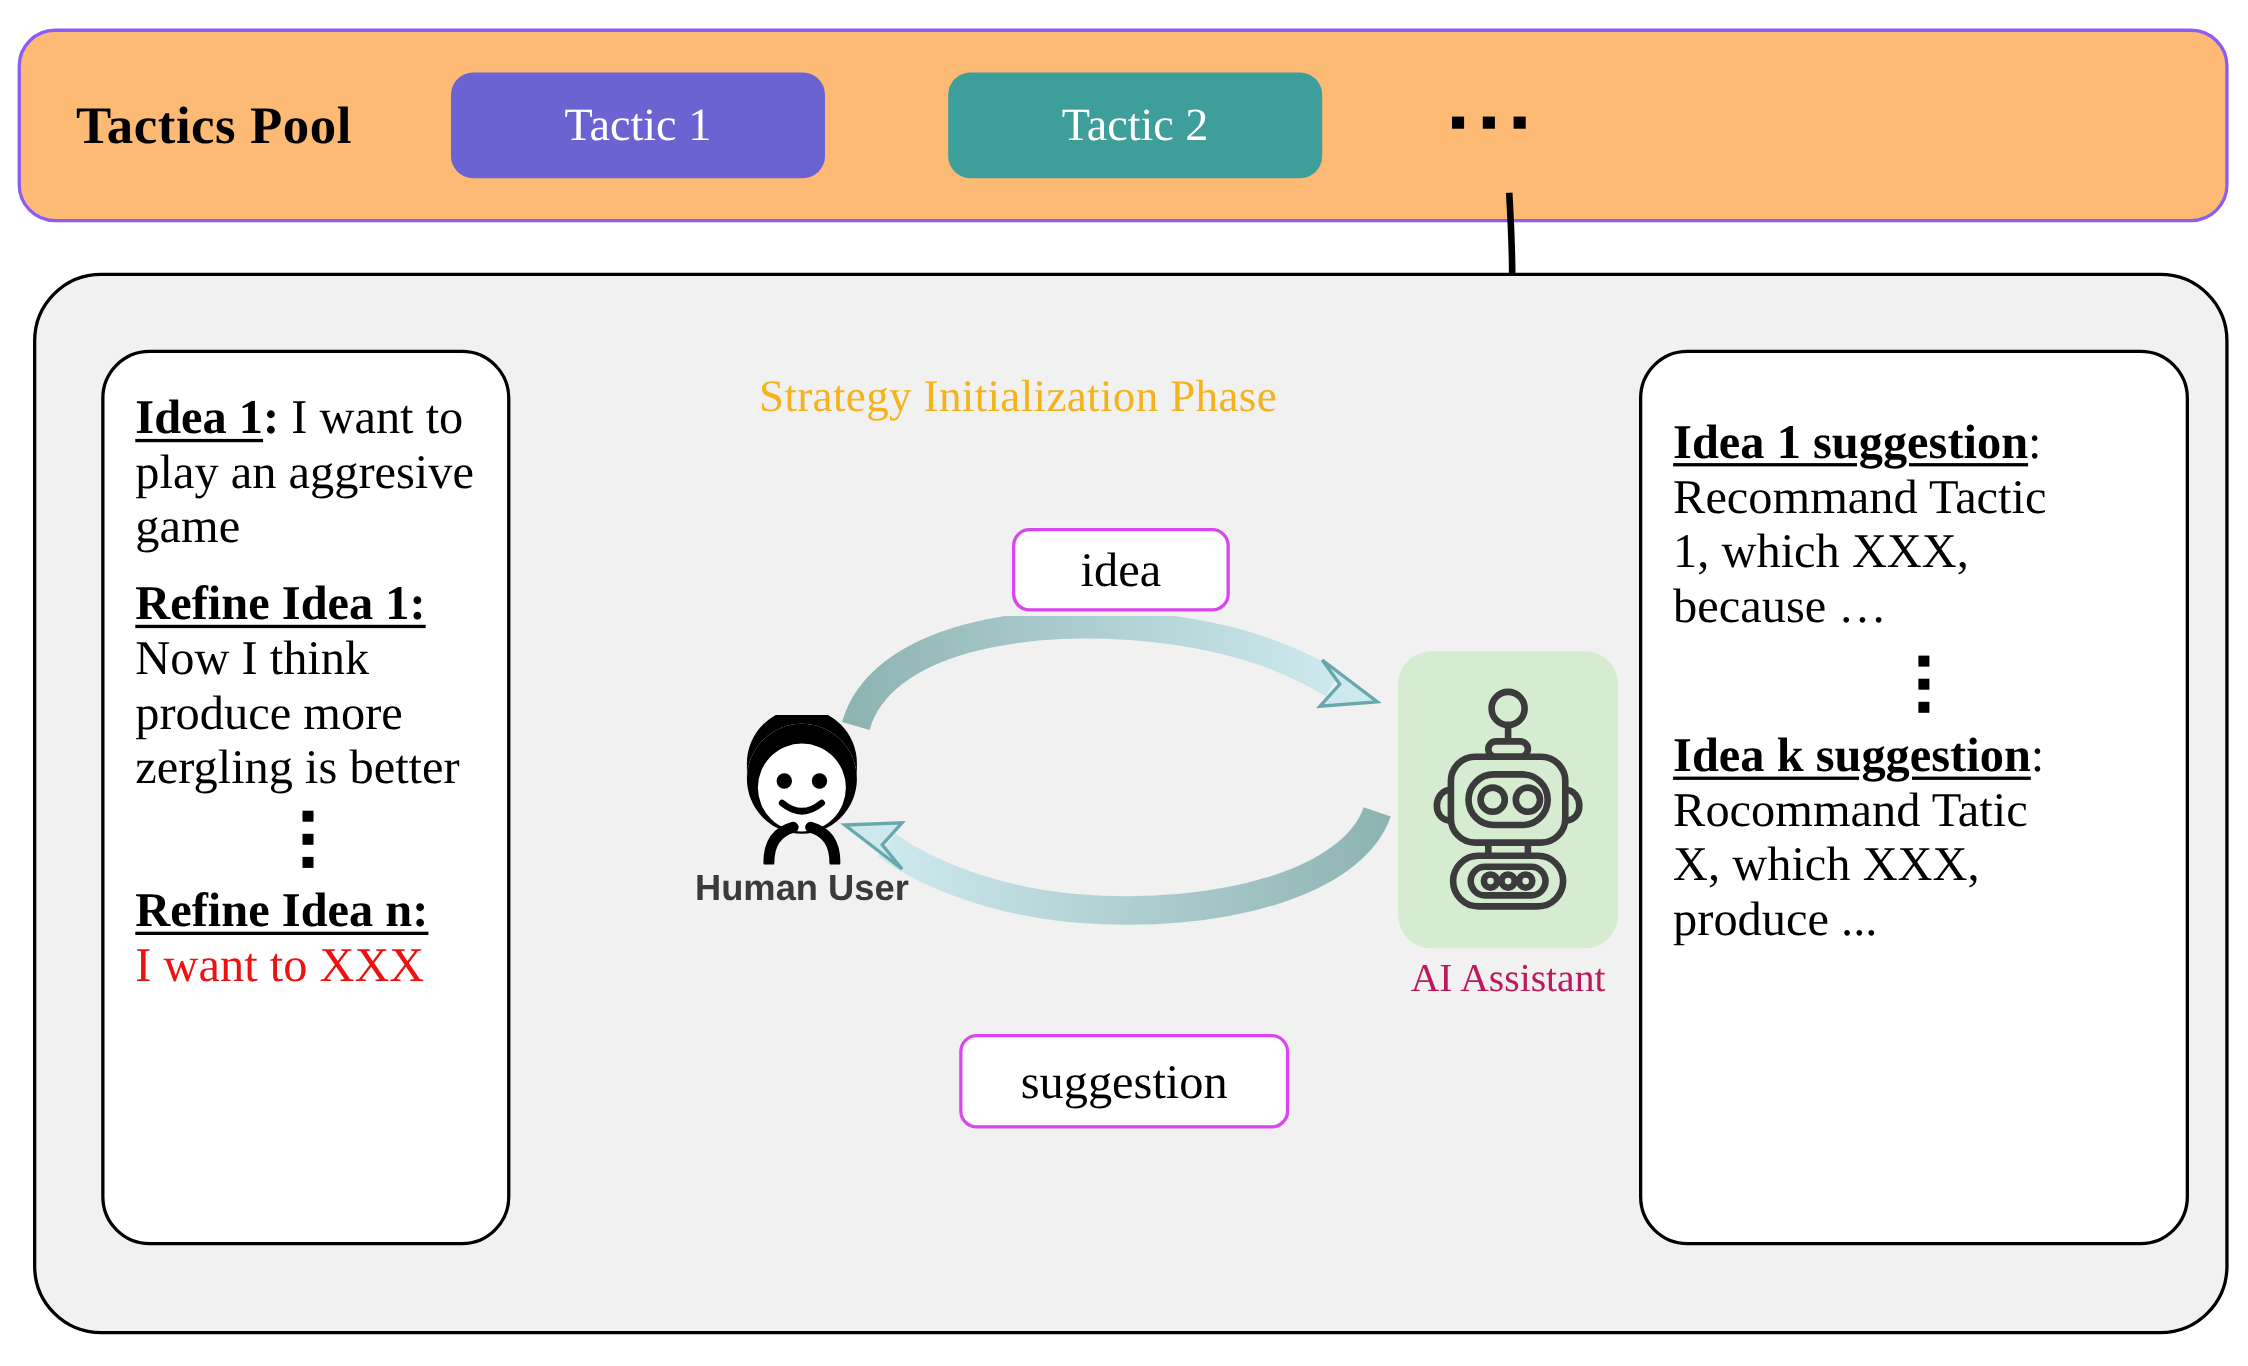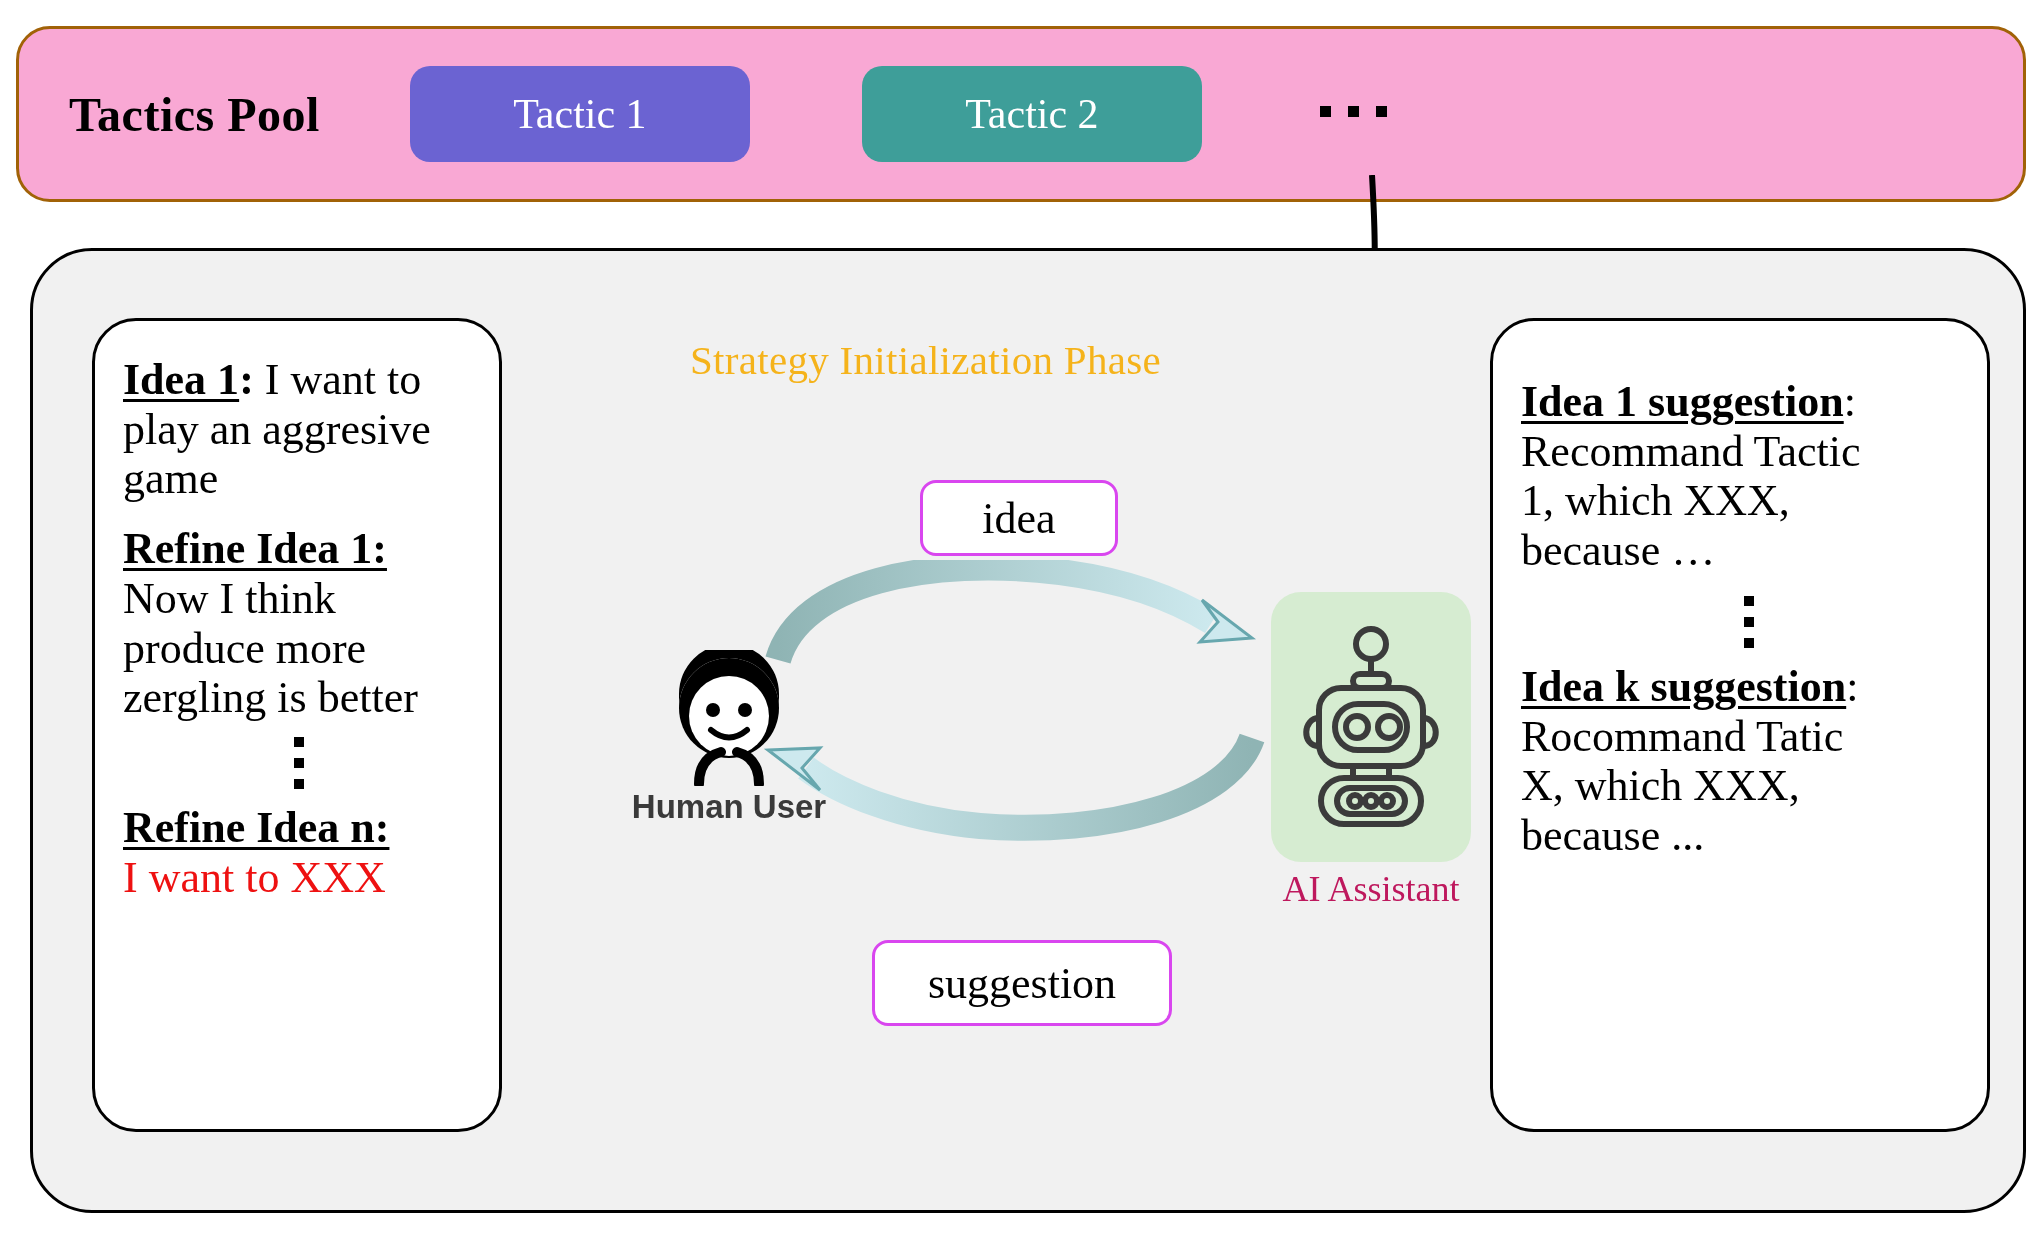--- a/index.html
+++ b/index.html
@@ -5,21 +5,21 @@
   html,body{margin:0;padding:0;background:#ffffff;}
   body{
     width:2044px;height:1242px;position:relative;overflow:hidden;
     font-family:"Liberation Serif","DejaVu Serif",serif;
   }
 
   
   .tactics-pool{
     position:absolute;left:16px;top:26px;width:2010px;height:176px;
     box-sizing:border-box;
-    background:#f9a8d4;border:3px solid #a16207;border-radius:34px;
+    background:#fdba74;border:3px solid #8b5cf6;border-radius:34px;
     display:flex;align-items:center;
   }
   .pool-title{
     font-weight:bold;font-size:48px;color:#000;
     margin-left:50px;white-space:nowrap;letter-spacing:.5px;
   }
   .tactic-chip{
     width:340px;height:96px;border-radius:20px;
     display:flex;align-items:center;justify-content:center;
     color:#ffffff;font-size:42px;white-space:nowrap;
@@ -43,21 +43,21 @@
     position:absolute;left:690px;top:336px;
     font-size:41px;color:#F5B31B;white-space:nowrap;letter-spacing:.3px;
   }
 
   
   .side-panel{
     position:absolute;box-sizing:border-box;
     background:#ffffff;border:3px solid #000000;border-radius:44px;
     overflow:hidden;
   }
-  .panel-left{left:92px;top:318px;width:410px;height:814px;}
+  .panel-left{left:92px;top:318px;width:372px;height:814px;}
   .panel-right{left:1490px;top:318px;width:500px;height:814px;}
   .panel-inner{padding:34px 24px 10px 28px;}
   .panel-right .panel-inner{padding:56px 10px 10px 28px;}
 
   .ln{font-size:44px;line-height:1.13;color:#000;}
   .ln b{font-weight:bold;}
   .u{text-decoration:underline;text-underline-offset:5px;text-decoration-thickness:3px;}
   .red{color:#EE1111;}
   .nowrapline{white-space:nowrap;}
   .blk{margin-bottom:20px;}
@@ -184,21 +184,21 @@
         <i></i>
         <i></i>
     </div>
 
     <div class="blk">
       <div class="ln nowrapline">
         <b class="u">Idea k suggestion</b><span>:</span>
       </div>
       <div class="ln nowrapline">Rocommand Tatic</div>
       <div class="ln">X, which XXX,</div>
-      <div class="ln">because ...</div>
+      <div class="ln">produce ...</div>
     </div>
 
   </div>
 </div>
 
 <div class="label-box box-idea">
   <span>idea</span>
 </div>
 
 <div class="label-box box-suggestion">

